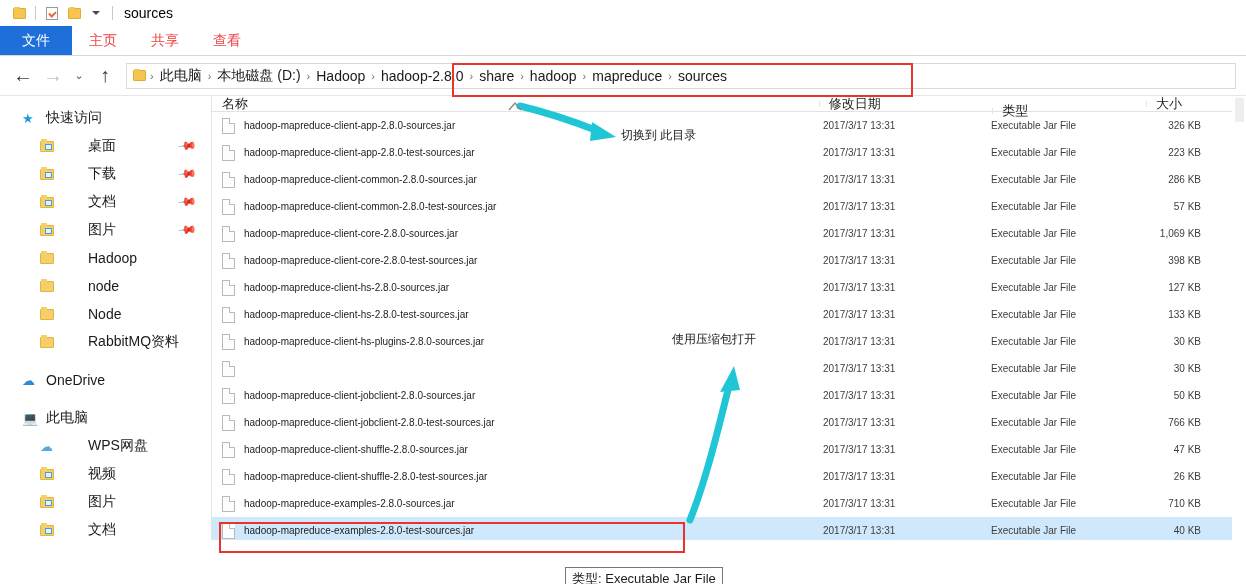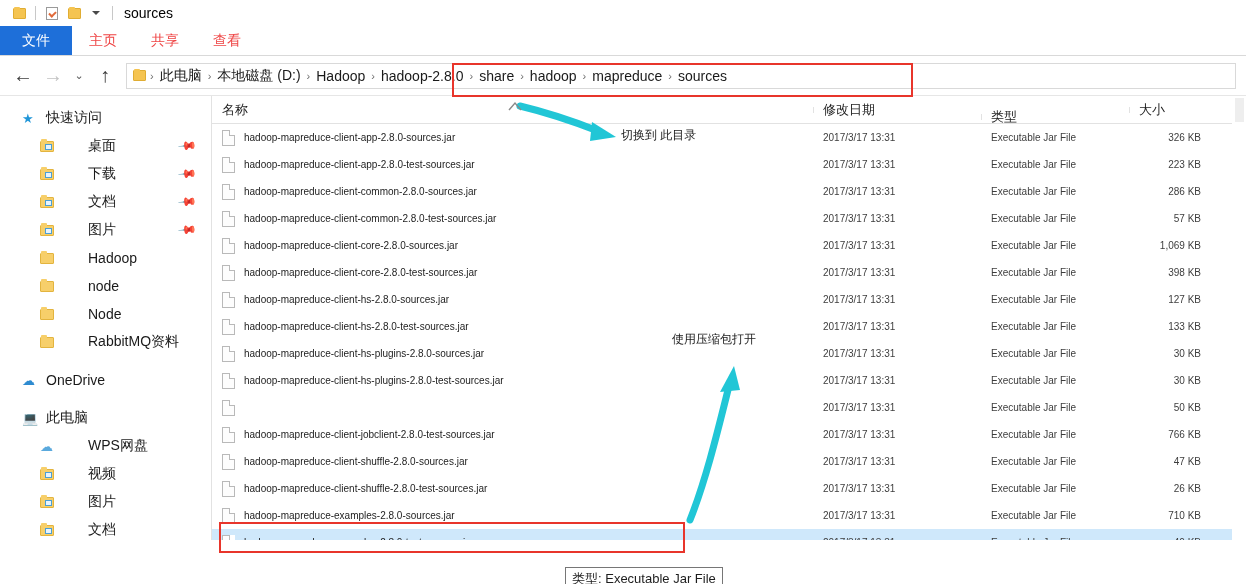--- a/index.html
+++ b/index.html
@@ -139,24 +139,25 @@
     position:absolute; right:1px; bottom:1px; width:7px; height:6px;
     background:#e8f4fd; border:1px solid #4b9fd6;
   }
   .cloud{ color:#2e8bd0; font-size:13px; }
   .pc{ color:#2e7cb8; font-size:13px; }
 
   .listpane{
     flex:1; position:relative; background:#ffffff; overflow:hidden;
   }
   .colhead{
-    height:28px; display:flex; align-items:center;
+    height:16px; display:flex; align-items:center;
     border-bottom:1px solid #e2e2e2;
     font-size:13px; color:#1d1d1d;
     background:#fff;
+    justify-content:space-between;
   }
   .ch{ padding-left:10px; position:relative; }
   .ch + .ch::before{
     content:""; position:absolute; left:0; top:6px; bottom:6px; width:1px; background:#e2e2e2;
   }
   .ch-name{ width:601px; }
   .ch-date{ width:168px; }
   .ch-type{ width:148px;margin-top:15px; }
   .ch-size{ width:100px; }
 
@@ -488,29 +489,29 @@
               <span class="jar-ico"></span>
               <span>hadoop-mapreduce-client-hs-plugins-2.8.0-sources.jar</span>
             </div>
             <div class="c-date">2017/3/17 13:31</div>
             <div class="c-type">Executable Jar File</div>
             <div class="c-size">30 KB</div>
           </div>
           <div class="row">
             <div class="c-name">
               <span class="jar-ico"></span>
-              <span>hadoop-mapreduce-client-hs-plugins-2.8.0-test-sources.jar</span>
             </div>
             <div class="c-date">2017/3/17 13:31</div>
             <div class="c-type">Executable Jar File</div>
             <div class="c-size">30 KB</div>
           </div>
           <div class="row">
             <div class="c-name">
               <span class="jar-ico"></span>
+              <span>hadoop-mapreduce-client-jobclient-2.8.0-sources.jar</span>
             </div>
             <div class="c-date">2017/3/17 13:31</div>
             <div class="c-type">Executable Jar File</div>
             <div class="c-size">50 KB</div>
           </div>
           <div class="row">
             <div class="c-name">
               <span class="jar-ico"></span>
               <span>hadoop-mapreduce-client-jobclient-2.8.0-test-sources.jar</span>
             </div>

